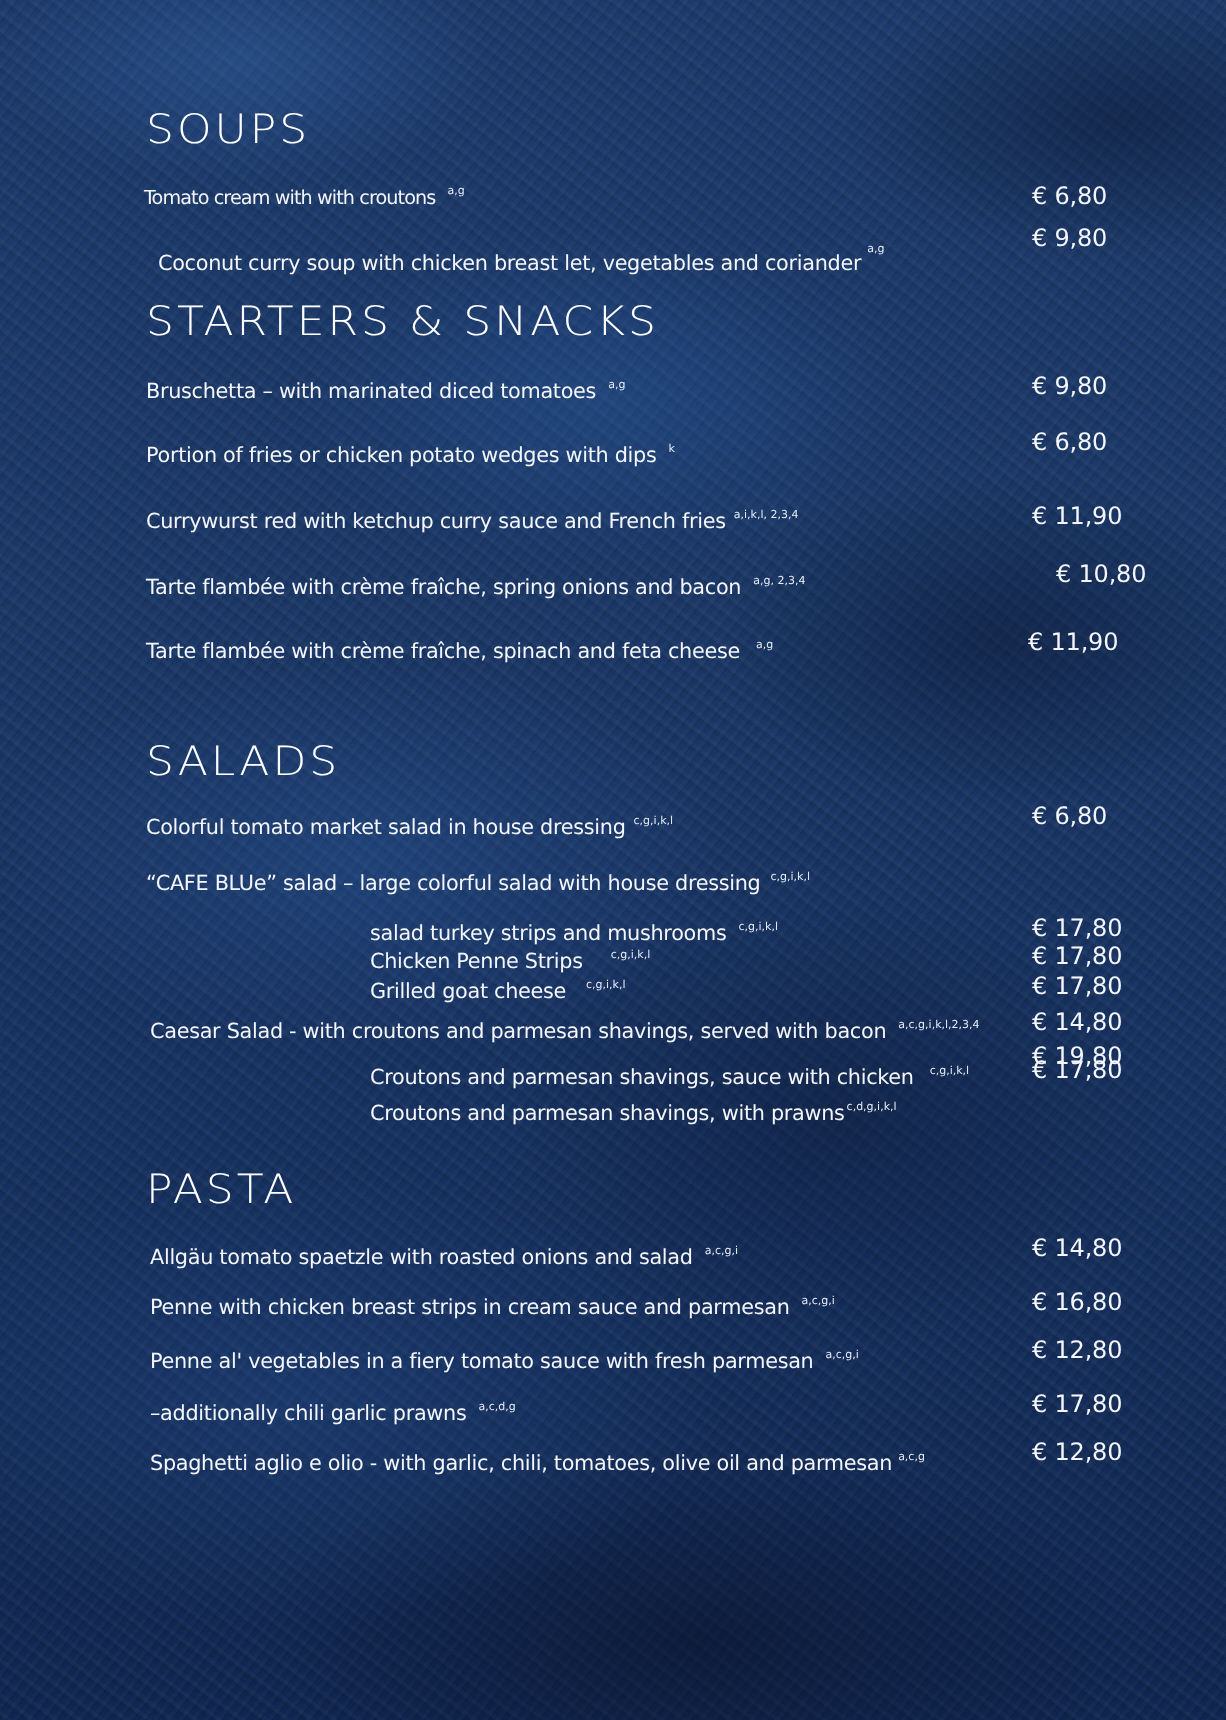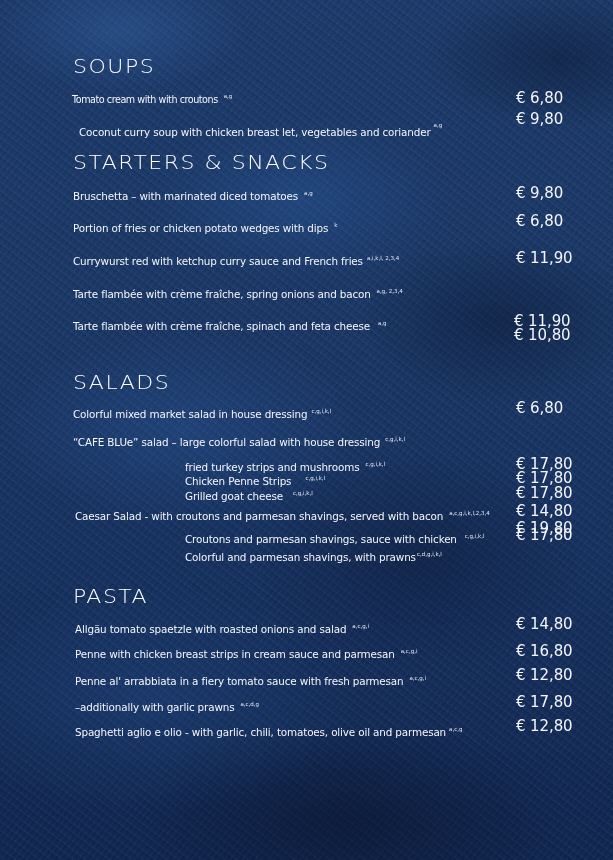--- a/index.html
+++ b/index.html
@@ -35,21 +35,21 @@
       letter-spacing: -0.15px;
     }
     .item.cond { font-size: 9.6px; letter-spacing: -0.45px; }
     .allergen {
       font-size: 5.5px; vertical-align: 5px; margin-left: 6px;
       letter-spacing: 0; color: #e8ecf6;
     }
     .price {
       position: absolute; white-space: nowrap;
       font-family: "DejaVu Sans", sans-serif;
-      font-size: 15px; line-height: 13px; color: #f4f6fb;
+      font-size: 12px; line-height: 13px; color: #f4f6fb;
       letter-spacing: -0.1px;
     }
   </style>
 </head>
 <body>
 
 <div class="section-title" style="top:56px;">SOUPS</div>
 
 <div class="item cond" style="left:72px; top:90px;"><span>Tomato cream with with croutons</span><span class="allergen">a,g</span></div>
 <div class="price" style="left:516px; top:92px;">€ 6,80</div>
@@ -62,58 +62,58 @@
 <div class="item" style="left:73px; top:187px;"><span>Bruschetta – with marinated diced tomatoes</span><span class="allergen">a,g</span></div>
 <div class="price" style="left:516px; top:187px;">€ 9,80</div>
 
 <div class="item" style="left:73px; top:219px;"><span>Portion of fries or chicken potato wedges with dips</span><span class="allergen">k</span></div>
 <div class="price" style="left:516px; top:215px;">€ 6,80</div>
 
 <div class="item" style="left:73px; top:252px;"><span>Currywurst red with ketchup curry sauce and French fries</span><span class="allergen" style="margin-left:4px;">a,i,k,l, 2,3,4</span></div>
 <div class="price" style="left:516px; top:252px;">€ 11,90</div>
 
 <div class="item" style="left:73px; top:285px;"><span>Tarte flambée with crème fraîche, spring onions and bacon</span><span class="allergen">a,g, 2,3,4</span></div>
-<div class="price" style="left:514px; top:281px;margin-top:48px;">€ 10,80</div>
+<div class="price" style="left:528px; top:281px;">€ 10,80</div>
 
 <div class="item" style="left:73px; top:317px;"><span>Tarte flambée with crème fraîche, spinach and feta cheese</span><span class="allergen" style="margin-left:8px;">a,g</span></div>
 <div class="price" style="left:514px; top:315px;">€ 11,90</div>
 
 <div class="section-title" style="top:372px;">SALADS</div>
 
-<div class="item" style="left:73px; top:405px;"><span>Colorful mixed market salad in house dressing</span><span class="allergen" style="margin-left:4px;">c,g,i,k,l</span></div>
+<div class="item" style="left:73px; top:405px;"><span>Colorful tomato market salad in house dressing</span><span class="allergen" style="margin-left:4px;">c,g,i,k,l</span></div>
 <div class="price" style="left:516px; top:402px;">€ 6,80</div>
 
 <div class="item" style="left:73px; top:433px;"><span>“CAFE BLUe” salad – large colorful salad with house dressing</span><span class="allergen" style="margin-left:5px;">c,g,i,k,l</span></div>
 
-<div class="item" style="left:185px; top:458px;"><span>fried turkey strips and mushrooms</span><span class="allergen">c,g,i,k,l</span></div>
+<div class="item" style="left:185px; top:458px;"><span>salad turkey strips and mushrooms</span><span class="allergen">c,g,i,k,l</span></div>
 <div class="price" style="left:516px; top:458px;">€ 17,80</div>
 
 <div class="item" style="left:185px; top:472px;"><span>Chicken Penne Strips</span><span class="allergen" style="margin-left:14px;">c,g,i,k,l</span></div>
 <div class="price" style="left:516px; top:472px;">€ 17,80</div>
 
 <div class="item" style="left:185px; top:487px;"><span>Grilled goat cheese</span><span class="allergen" style="margin-left:10px;">c,g,i,k,l</span></div>
 <div class="price" style="left:516px; top:487px;">€ 17,80</div>
 
 <div class="item" style="left:75px; top:507px;"><span>Caesar Salad - with croutons and parmesan shavings, served with bacon</span><span class="allergen">a,c,g,i,k,l,2,3,4</span></div>
 <div class="price" style="left:516px; top:505px;">€ 14,80</div>
 
 <div class="item" style="left:185px; top:530px;"><span>Croutons and parmesan shavings, sauce with chicken</span><span class="allergen" style="margin-left:8px;">c,g,i,k,l</span></div>
 <div class="price" style="left:516px; top:529px;">€ 17,80</div>
 
-<div class="item" style="left:185px; top:548px;"><span>Colorful and parmesan shavings, with prawns</span><span class="allergen" style="margin-left:1px;">c,d,g,i,k,l</span></div>
+<div class="item" style="left:185px; top:548px;"><span>Croutons and parmesan shavings, with prawns</span><span class="allergen" style="margin-left:1px;">c,d,g,i,k,l</span></div>
 <div class="price" style="left:516px; top:522px;">€ 19,80</div>
 
 <div class="section-title" style="top:586px;">PASTA</div>
 
 <div class="item" style="left:75px; top:620px;"><span>Allgäu tomato spaetzle with roasted onions and salad</span><span class="allergen">a,c,g,i</span></div>
 <div class="price" style="left:516px; top:618px;">€ 14,80</div>
 
 <div class="item" style="left:75px; top:645px;"><span>Penne with chicken breast strips in cream sauce and parmesan</span><span class="allergen">a,c,g,i</span></div>
 <div class="price" style="left:516px; top:645px;">€ 16,80</div>
 
-<div class="item" style="left:75px; top:672px;"><span>Penne al' arrabbiata in a fiery tomato sauce with fresh parmesan</span><span class="allergen">a,c,g,i</span></div>
+<div class="item" style="left:75px; top:672px;"><span>Penne al' vegetables in a fiery tomato sauce with fresh parmesan</span><span class="allergen">a,c,g,i</span></div>
 <div class="price" style="left:516px; top:669px;">€ 12,80</div>
 
-<div class="item" style="left:75px; top:698px;"><span>–additionally with garlic prawns</span><span class="allergen">a,c,d,g</span></div>
+<div class="item" style="left:75px; top:698px;"><span>–additionally chili garlic prawns</span><span class="allergen">a,c,d,g</span></div>
 <div class="price" style="left:516px; top:696px;">€ 17,80</div>
 
 <div class="item" style="left:75px; top:723px;"><span>Spaghetti aglio e olio - with garlic, chili, tomatoes, olive oil and parmesan</span><span class="allergen" style="margin-left:3px;">a,c,g</span></div>
 <div class="price" style="left:516px; top:720px;">€ 12,80</div>
 
 </body></html>

